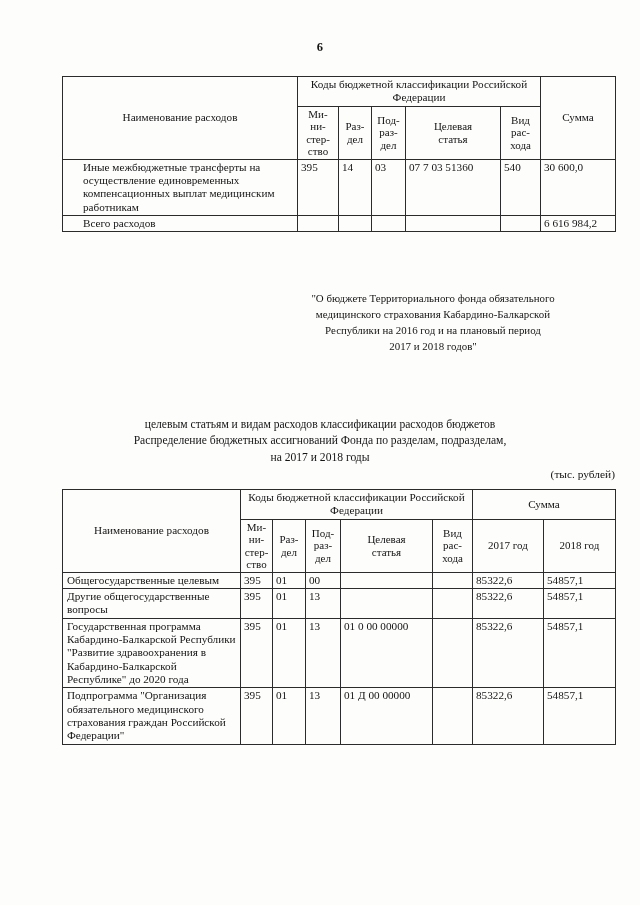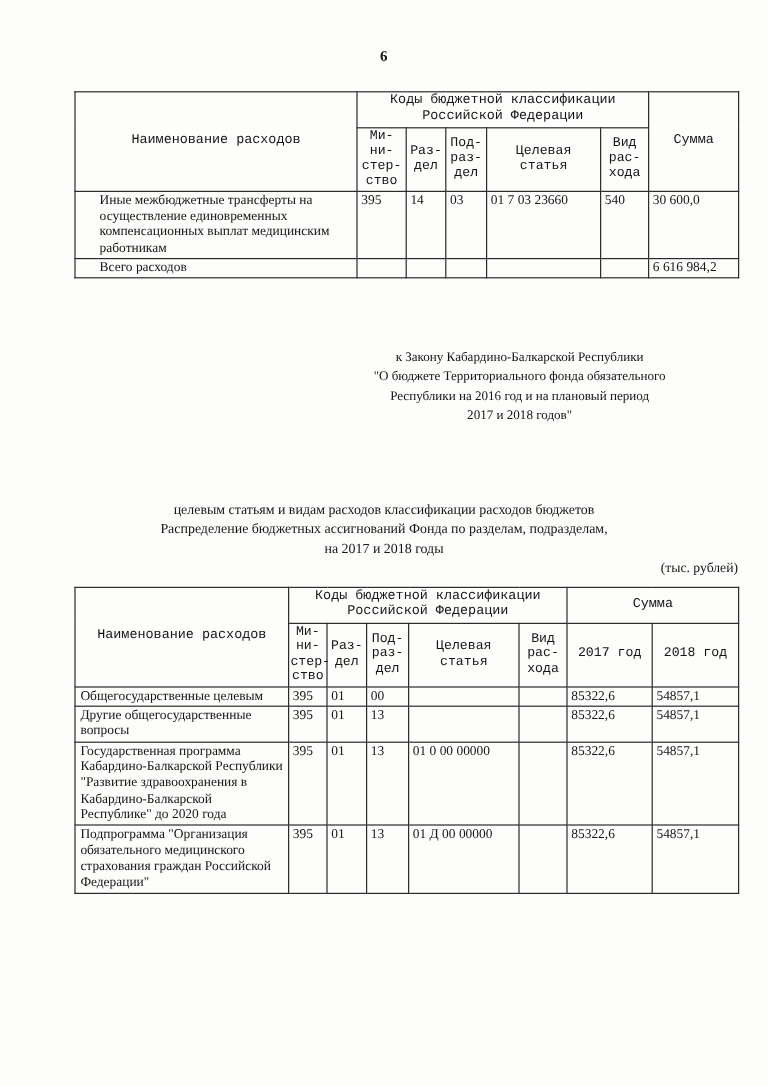--- a/index.html
+++ b/index.html
@@ -46,21 +46,20 @@
   table.doc-table th {
     border: 1px solid #2b2b2b;
     padding: 1px 3px;
     vertical-align: top;
     font-weight: normal;
     text-align: left;
   }
   table.doc-table th {
     text-align: center;
     vertical-align: middle;
-    font-family: Liberation Mono, monospace;
   }
   .c-center { text-align: left; }
   .c-right  { text-align: center; padding-right: 5px !important; }
   .v-mid    { vertical-align: middle !important; }
   .narrow-h {
     line-height: 1.14;
     font-size: 11px;
     padding-left: 1px !important;
     padding-right: 1px !important;
   }
@@ -163,39 +162,39 @@
           <span class="hyph">хода</span>
         </th>
       </tr>
     </thead>
     <tbody>
       <tr>
         <td class="name-cell">Иные межбюджетные трансферты на осуществление единовременных компенсационных выплат медицинским работникам</td>
         <td class="c-center">395</td>
         <td class="c-center">14</td>
         <td class="c-center">03</td>
-        <td class="c-center">01 7 03 23660</td>
+        <td class="c-center">07 7 03 51360</td>
         <td class="c-center">540</td>
         <td class="c-right">30 600,0</td>
       </tr>
       <tr>
         <td class="name-cell">Всего расходов</td>
         <td class="c-center"></td>
         <td class="c-center"></td>
         <td class="c-center"></td>
         <td class="c-center"></td>
         <td class="c-center"></td>
         <td class="c-right">6 616 984,2</td>
       </tr>
     </tbody>
   </table>
 
   <div class="appendix-block">
-    <span class="ln">к Закону Кабардино-Балкарской Республики</span>
     <span class="ln">"О бюджете Территориального фонда обязательного</span>
+    <span class="ln">медицинского страхования Кабардино-Балкарской</span>
     <span class="ln">Республики на 2016 год и на плановый период</span>
     <span class="ln">2017 и 2018 годов"</span>
   </div>
 
   <div class="doc-title">
     <span class="ln">целевым статьям и видам расходов классификации расходов бюджетов</span>
     <span class="ln">Распределение бюджетных ассигнований Фонда по разделам, подразделам,</span>
     <span class="ln">на 2017 и 2018 годы</span>
   </div>
 

